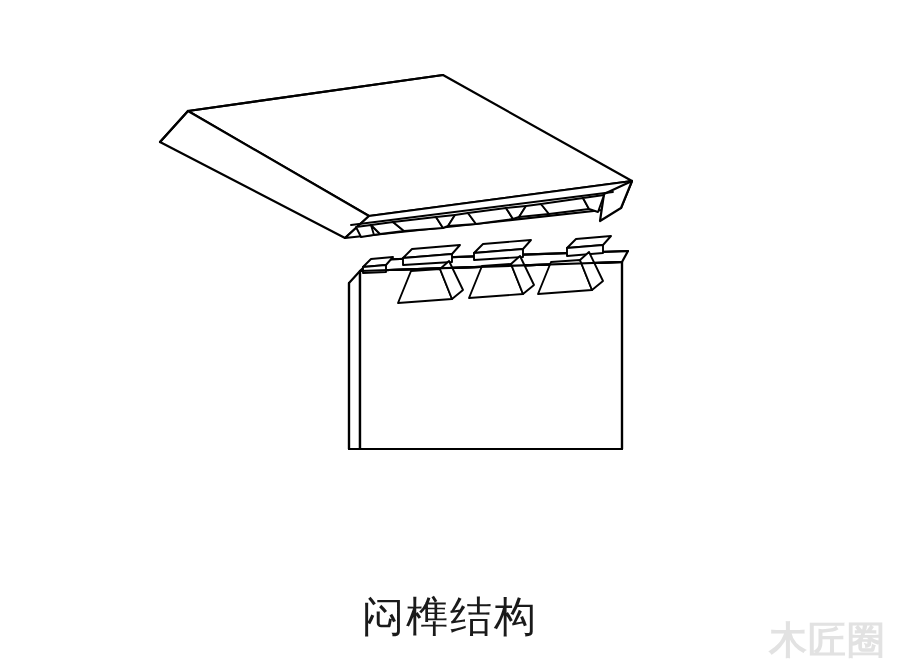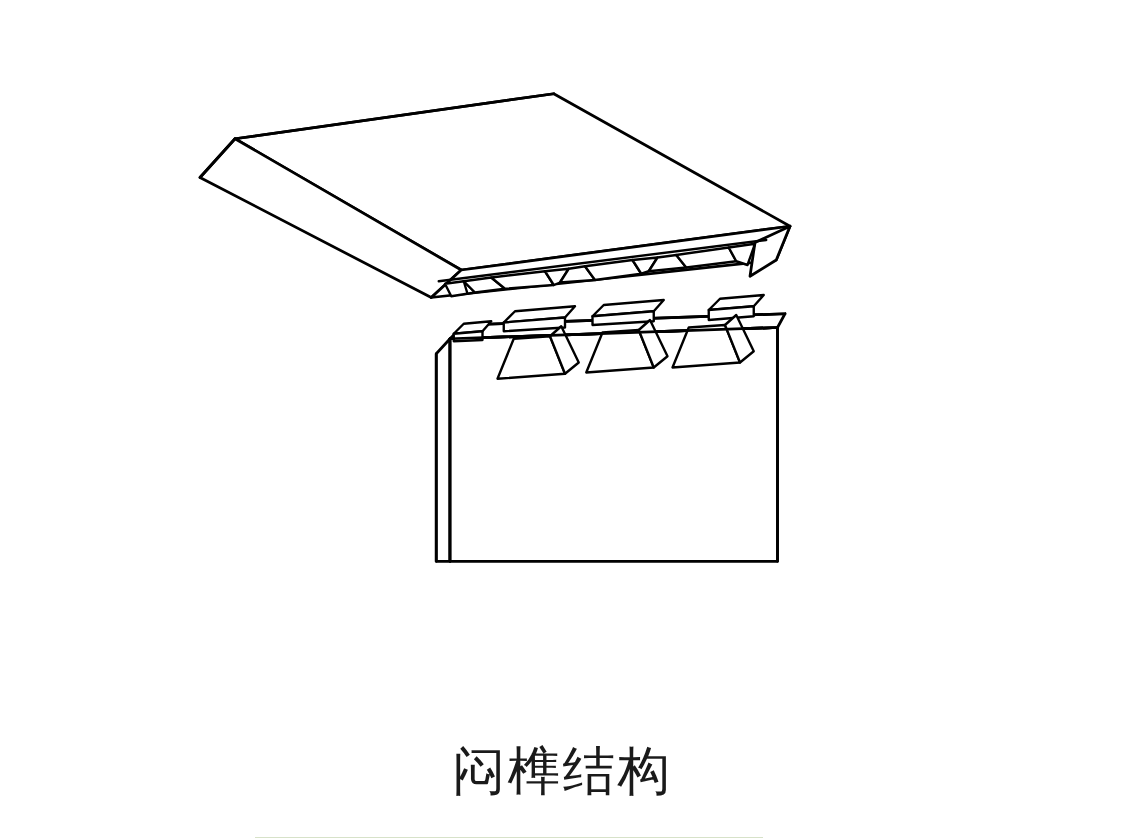--- a/index.html
+++ b/index.html
@@ -8,21 +8,21 @@
     padding: 0;
     background: #ffffff;
   }
   body {
     font-family: "DejaVu Sans", "Liberation Sans", sans-serif;
   }
   #stage {
     position: relative;
     width: 900px;
     height: 670px;
-    background: #4d7c0f;
+    background: #737373;
     overflow: hidden;
   }
   #drawing {
     position: absolute;
     left: 0;
     top: 0;
     width: 900px;
     height: 670px;
   }
   .caption {
@@ -177,14 +177,15 @@
 
       <path class="ln" d="M 349 449 L 349 283"></path>
       <path class="ln" d="M 360 449 L 360 271"></path>
 
     </g>
 
   </svg>
 
   <div class="caption">闷榫结构</div>
 
+  <div class="watermark">木匠圈</div>
 
 </div>
 
 </body></html>

